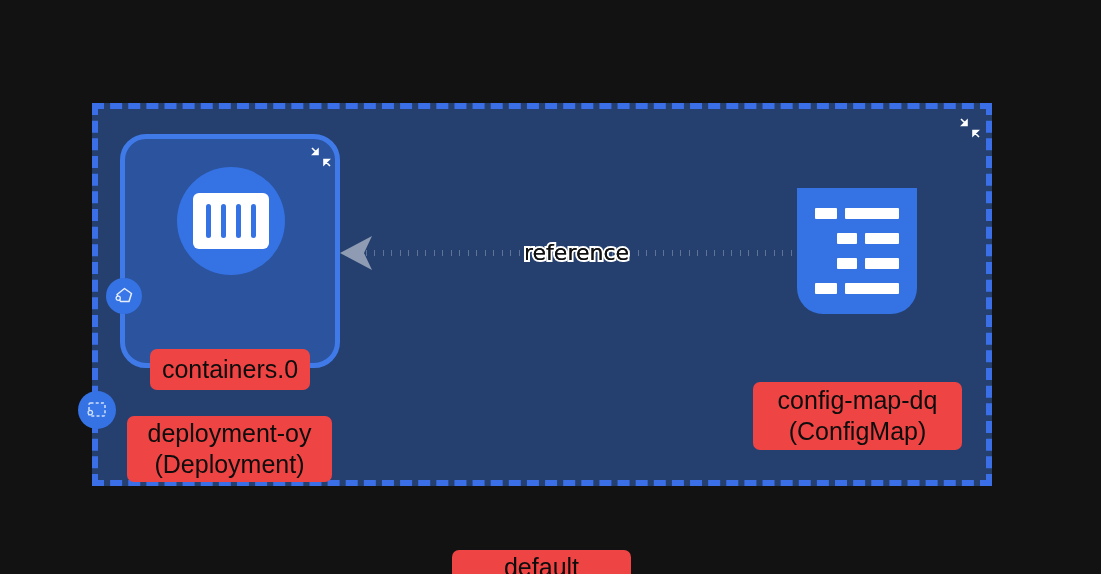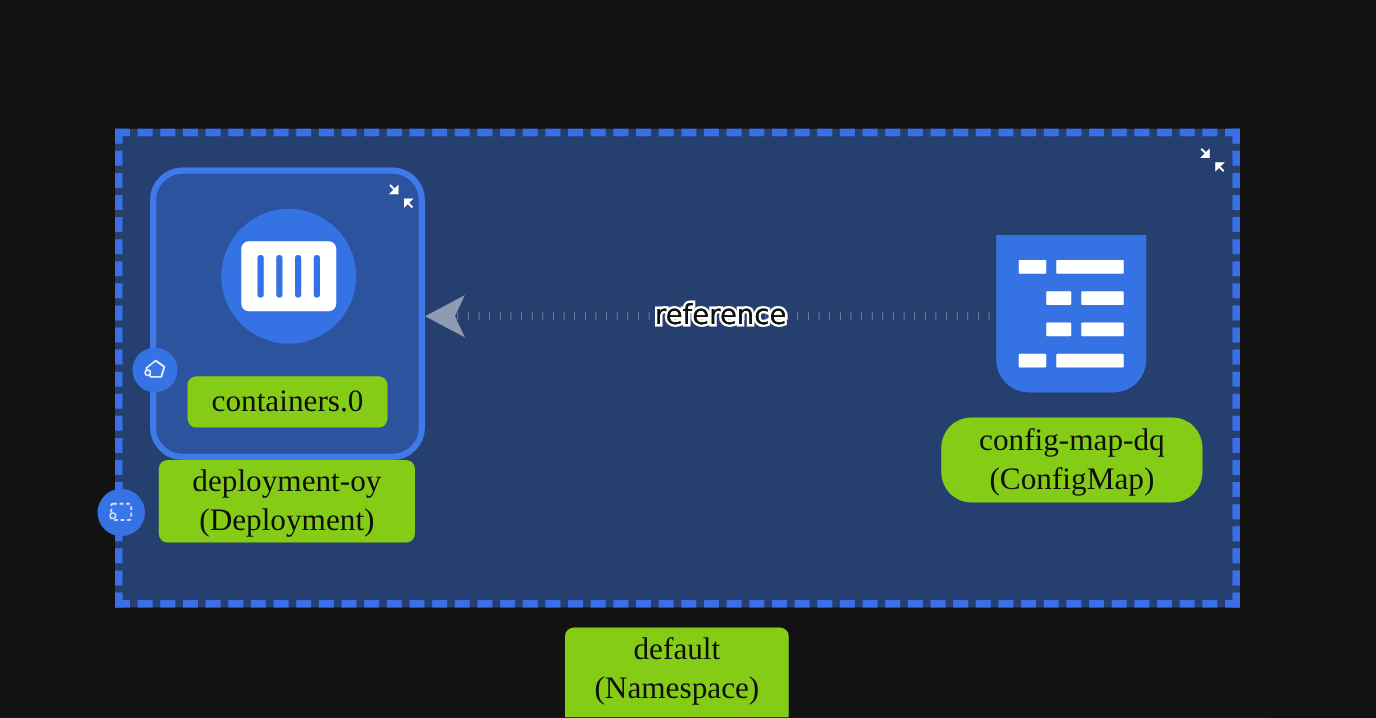--- a/index.html
+++ b/index.html
@@ -102,30 +102,31 @@
     left: 78px;
     top: 391px;
     width: 38px;
     height: 38px;
   }
   .badge-circle svg { display: block; }
 
   
   .node-label {
     position: absolute;
-    background: #84cc16;
+    background: #ef4444;
     color: #0d0d0d;
     border-radius: 7px;
     text-align: center;
     font-size: 25px;
     line-height: 31px;
     padding: 7px 14px;
     box-sizing: border-box;
     white-space: pre-line;
-    font-family: Liberation Serif, serif;
+    font-family: Liberation Sans, sans-serif;
+    margin-top: 48px;
   }
   #containers-label {
     left: 150px;
     top: 301px;
     width: 160px;
     height: 41px;
     padding: 4px 10px;
     font-size: 25px;
     line-height: 33px;
   }
@@ -135,21 +136,20 @@
     width: 205px;
     height: 66px;
     padding: 2px 10px;
   }
   #configmap-label {
     left: 753px;
     top: 334px;
     width: 209px;
     height: 68px;
     padding: 3px 10px;
-    border-radius: 24px;
   }
   #namespace-label {
     left: 452px;
     top: 502px;
     width: 179px;
     height: 78px;
     padding: 2px 10px;
   }
 
   

